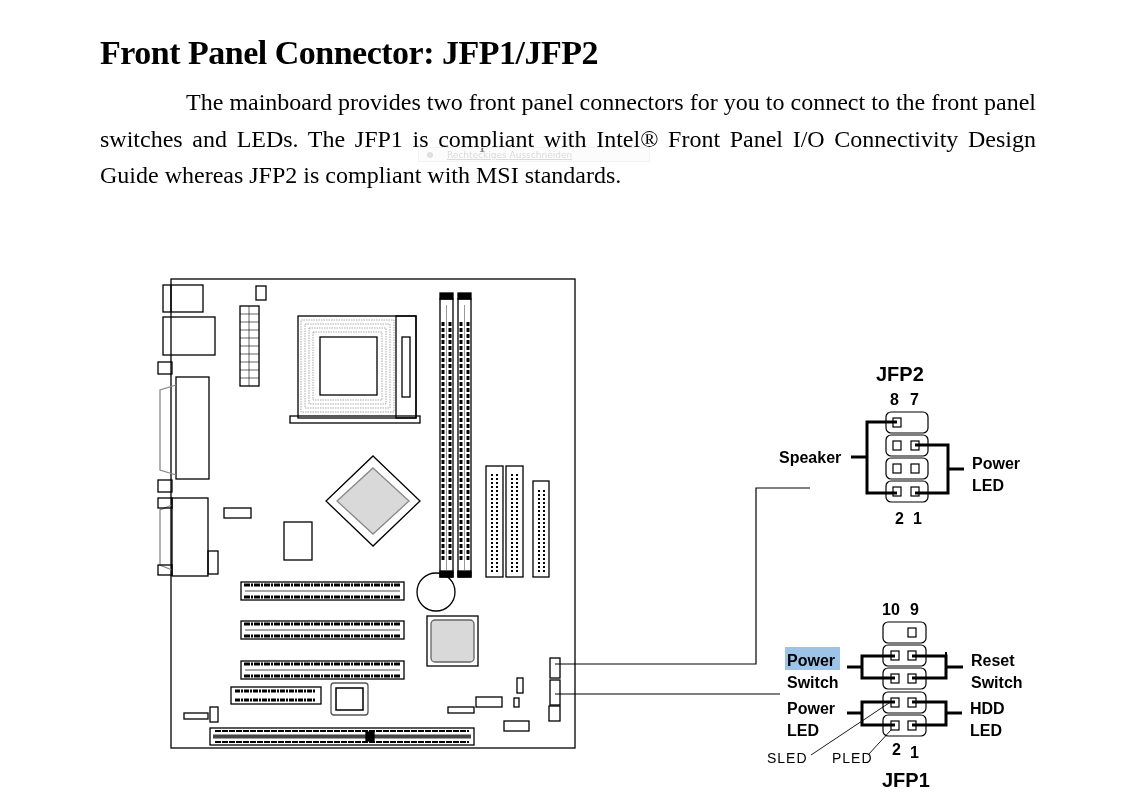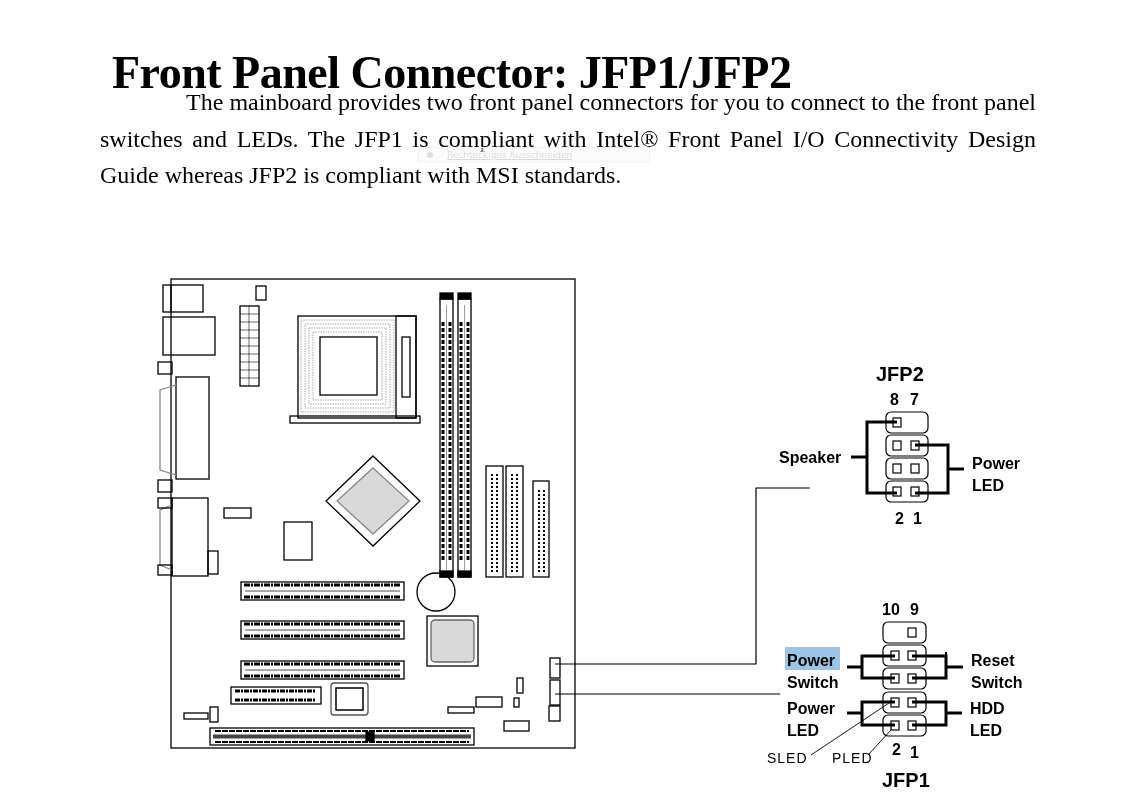--- a/index.html
+++ b/index.html
@@ -1,17 +1,17 @@
 <!DOCTYPE html>
 <html><head>
 <meta charset="utf-8">
 <style>
   html, body { margin: 0; padding: 0; background: #ffffff; }
   body { width: 1128px; height: 797px; position: relative; overflow: hidden; font-family: "Liberation Serif", serif; color: #000; }
-  .title { position: absolute; left: 100px; top: 34px; font-family: "Liberation Serif", serif; font-weight: bold; font-size: 46px; letter-spacing: -0.5px; margin: 12px; }
+  .title { position: absolute; left: 100px; top: 34px; font-family: "Liberation Serif", serif; font-weight: bold; font-size: 34px; letter-spacing: -0.5px; margin: 0; }
   .para { position: absolute; left: 100px; top: 84px; width: 936px; font-size: 24px; line-height: 36.5px; text-align: justify; margin: 0; }
   .para .indent { display: inline-block; width: 86px; }
   .ghost { position: absolute; left: 418px; top: 147px; width: 232px; height: 15px; border: 1px solid #f2f2f2; background: rgba(250,250,250,0.5); font-family: "DejaVu Sans", sans-serif; font-size: 9px; color: #dadada; padding-left: 28px; box-sizing: border-box; line-height: 15px; text-decoration: underline; }
   .ghost .dot { position: absolute; left: 8px; top: 4px; width: 6px; height: 6px; border-radius: 50%; background: #e0e0e0; }
   svg { position: absolute; left: 0; top: 0; }
   .lbl { font-family: "Liberation Sans", sans-serif; font-weight: bold; font-size: 16px; }
   .lbl-big { font-family: "Liberation Sans", sans-serif; font-weight: bold; font-size: 20px; }
   .lbl-thin { font-family: "Liberation Sans", sans-serif; font-size: 14px; letter-spacing: 1px; }
 </style>
 </head>

